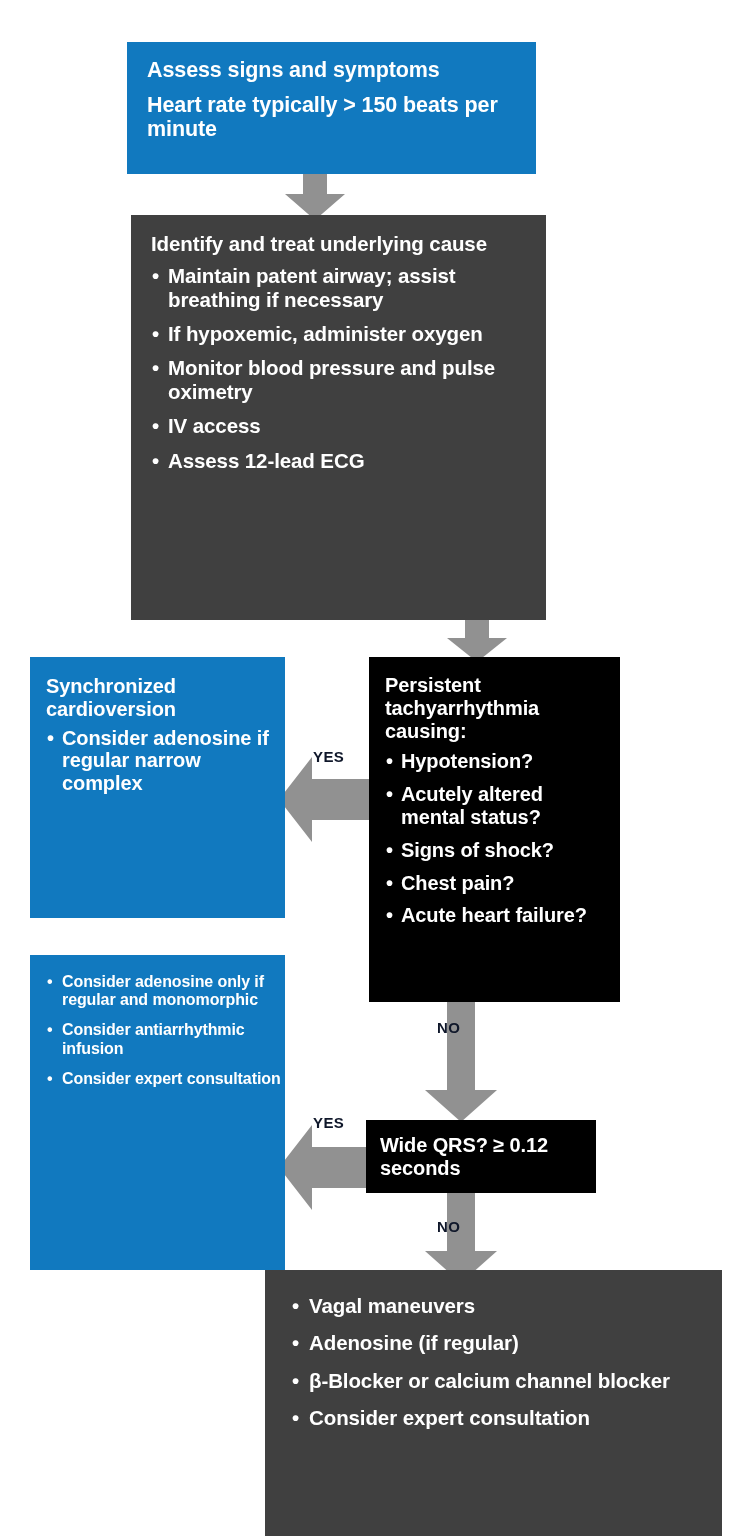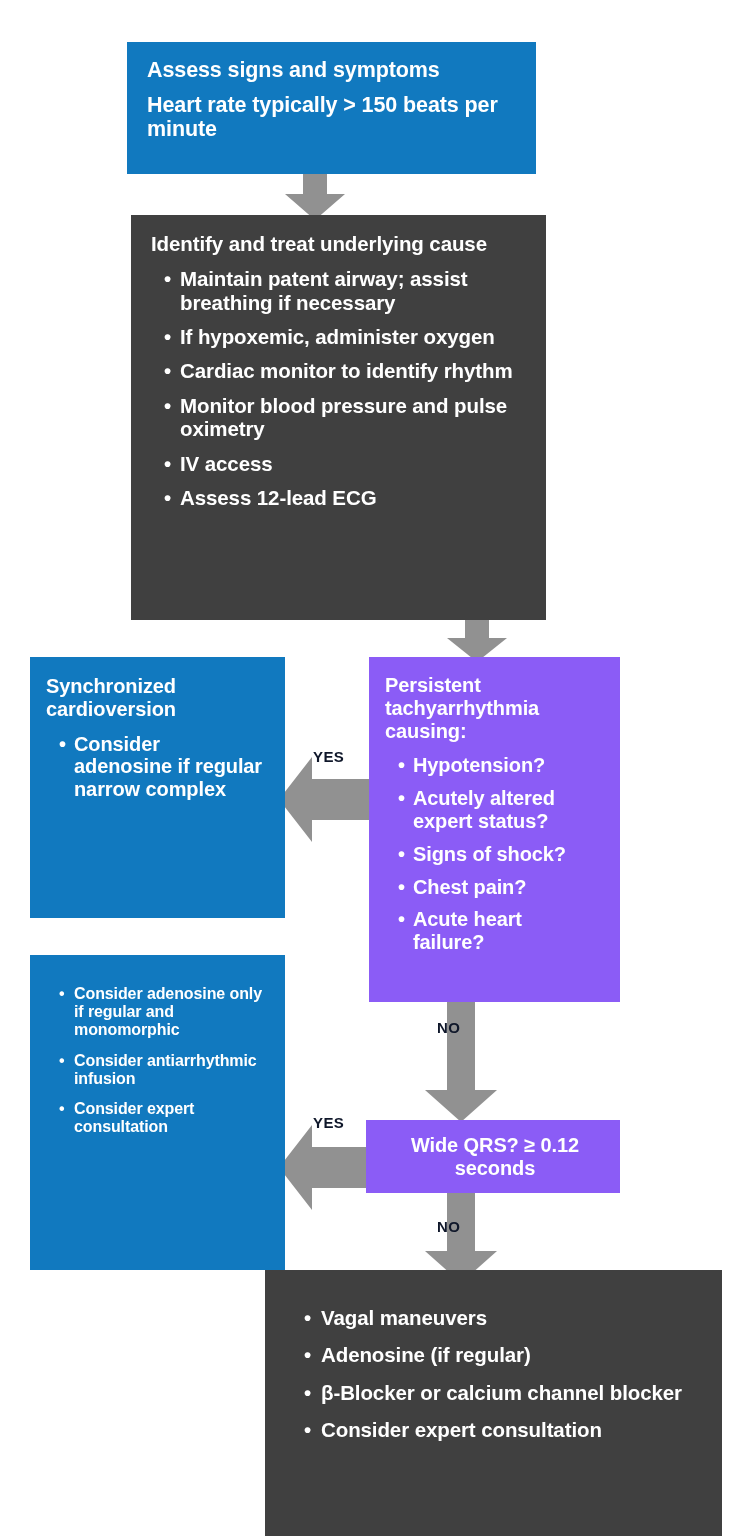--- a/index.html
+++ b/index.html
@@ -23,29 +23,29 @@
     position: absolute;
     box-sizing: border-box;
     color: #ffffff;
     font-weight: bold;
     line-height: 1.14;
     letter-spacing: -0.1px;
     z-index: 5;
   }
   .node.blue  { background: #1179bf; }
   .node.red   { background: #404040; }
-  .node.green { background: #8b5cf6; }
+  .node.green { background: #000000; }
 
   .node .hdr {
     display: block;
     margin: 0 0 6px 0;
   }
   .node ul {
     list-style: none;
-    margin: 12px;
+    margin: 0;
     padding: 0;
   }
   .node ul li {
     position: relative;
     padding-left: 17px;
     margin-bottom: 12px;
   }
   .node ul li:last-child { margin-bottom: 0; }
   .node ul li::before {
     content: "\2022";
@@ -103,24 +103,23 @@
   #node-sync ul li { margin-bottom: 11px; padding-left: 16px; }
 
   #node-adenosine {
     left: 30px; top: 955px; width: 255px; height: 315px;
     padding: 18px 0 0 16px;
     font-size: 16px;
   }
   #node-adenosine ul li { margin-bottom: 12px; padding-left: 16px; }
 
   #node-wideqrs {
-    left: 366px; top: 1120px; width: 254px; height: 73px;
+    left: 366px; top: 1120px; width: 230px; height: 73px;
     padding: 14px 10px 0 14px;
     font-size: 20px;
-    text-align: center;
   }
 
   #node-vagal {
     left: 265px; top: 1270px; width: 457px; height: 277px;
     padding: 24px 16px 0 26px;
     font-size: 20.5px;
   }
   #node-vagal ul li { margin-bottom: 14px; padding-left: 18px; }
 
   
@@ -150,38 +149,37 @@
     <svg width="60" height="48" viewBox="0 0 60 48" aria-hidden="true">
       <polygon points="18,0 42,0 42,22 60,22 30,48 0,22 18,22" fill="#919191"></polygon>
     </svg>
   </div>
 
   <div class="node red" id="node-identify">
     <span class="hdr">Identify and treat underlying cause</span>
     <ul>
       <li>Maintain patent airway; assist breathing if necessary</li>
       <li>If hypoxemic, administer oxygen</li>
-      <li>Cardiac monitor to identify rhythm</li>
       <li>Monitor blood pressure and pulse oximetry</li>
       <li>IV access</li>
       <li>Assess 12-lead ECG</li>
     </ul>
   </div>
 
   <div class="arrow" id="arrow-identify-to-persistent">
     <svg width="60" height="44" viewBox="0 0 60 44" aria-hidden="true">
       <polygon points="18,0 42,0 42,20 60,20 30,44 0,20 18,20" fill="#919191"></polygon>
     </svg>
   </div>
 
   <div class="node green" id="node-persistent">
     <span class="hdr">Persistent tachyarrhythmia causing:</span>
     <ul>
       <li>Hypotension?</li>
-      <li>Acutely altered expert status?</li>
+      <li>Acutely altered mental status?</li>
       <li>Signs of shock?</li>
       <li>Chest pain?</li>
       <li>Acute heart failure?</li>
     </ul>
   </div>
 
   <div class="arrow" id="arrow-persistent-to-sync">
     <svg width="96" height="85" viewBox="0 0 96 85" aria-hidden="true">
       <polygon points="0,42.5 33,0 33,22 96,22 96,63 33,63 33,85" fill="#919191"></polygon>
     </svg>

